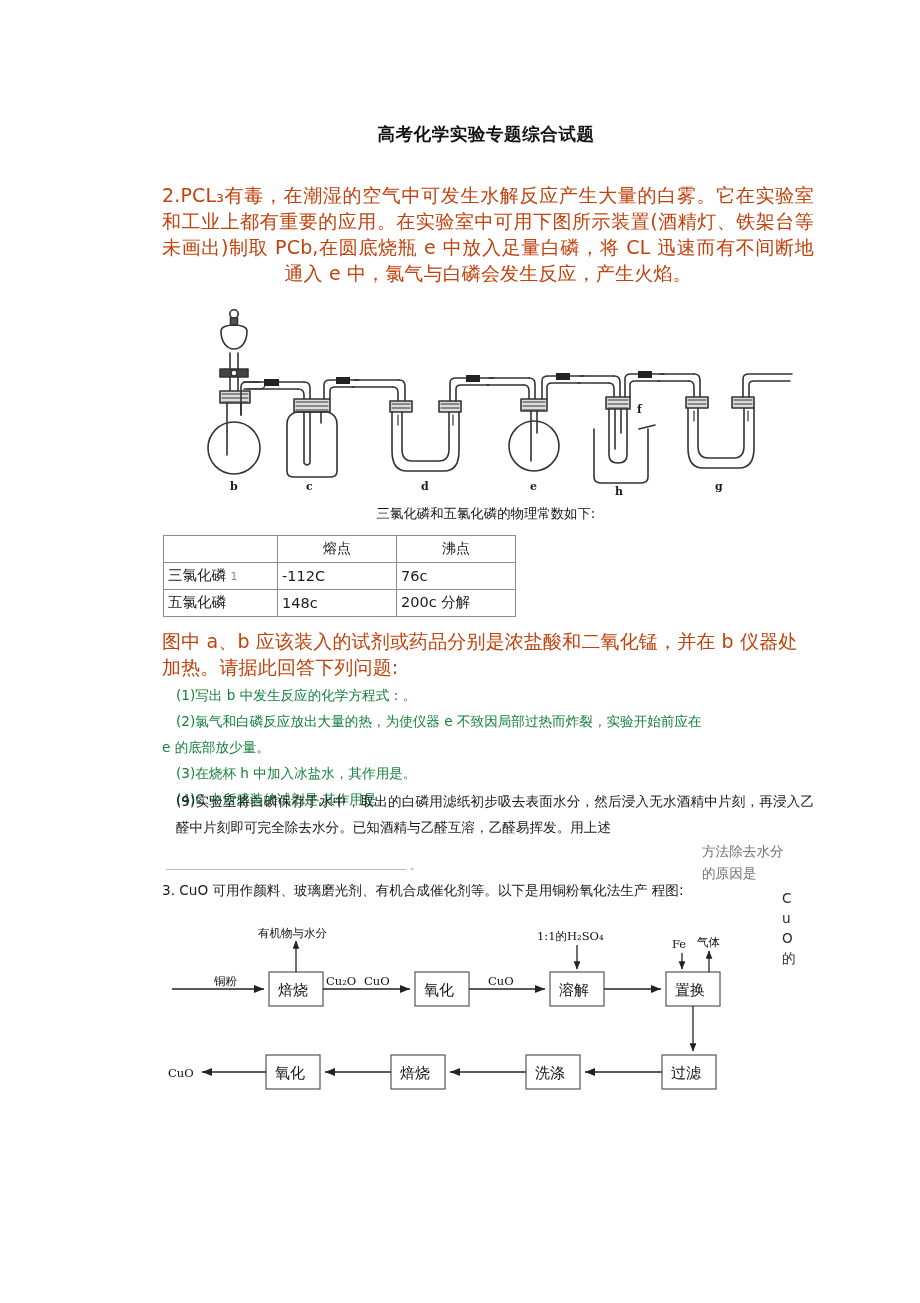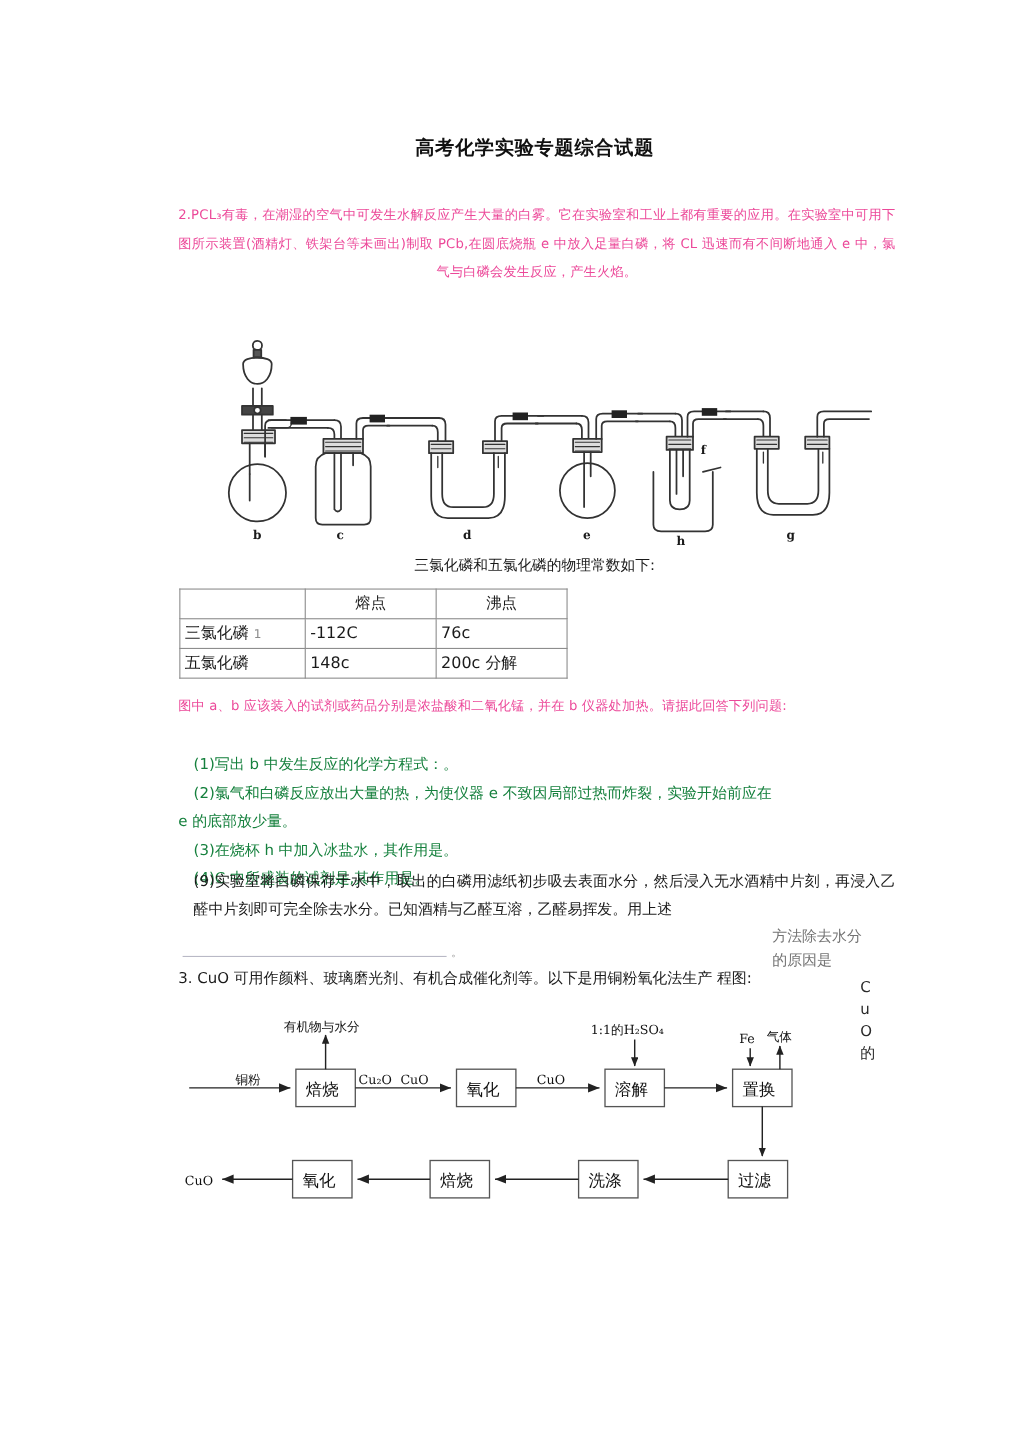--- a/index.html
+++ b/index.html
@@ -26,23 +26,23 @@
     top: 122px;
     width: 920px;
     text-align: center;
     font-size: 17.5px;
     font-weight: 600;
     letter-spacing: 0.6px;
     color: #111;
   }
   .para {
     position: absolute;
-    font-size: 12px;
+    font-size: 19px;
     line-height: 26px;
-    color: #ec4899;
+    color: #c2410c;
     letter-spacing: 0.15px;
   }
   #intro-para {
     left: 136px;
     top: 182px;
     width: 652px;
     text-align: justify;
     text-align-last: center;
   }
   .cap-caption {

